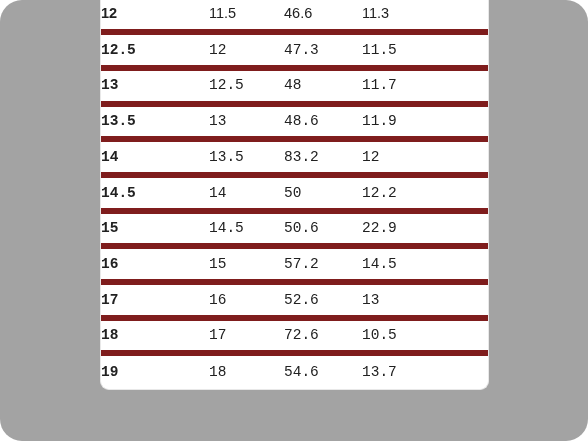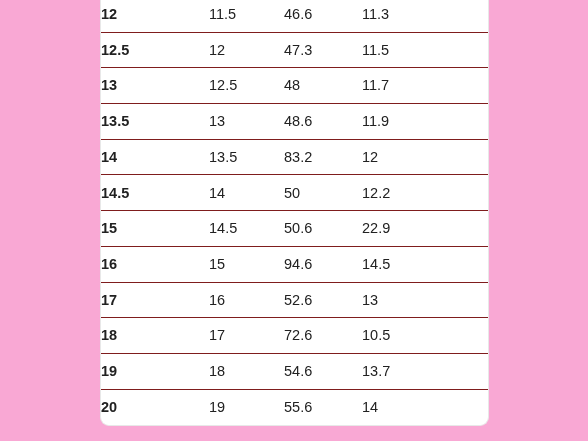--- a/index.html
+++ b/index.html
@@ -11,21 +11,22 @@
     height: 441px;
     background: #ffffff;
     font-family: "Liberation Sans", sans-serif;
     overflow: hidden;
   }
 
   #page-root {
     position: relative;
     width: 588px;
     height: 441px;
-    background: #f9a8d4;
+    background: #a3a3a3;
+    border-radius: 22px;
   }
 
   
   .table-card {
     position: absolute;
     left: 100px;
     top: -4px;
     width: 389px;
     background: #ffffff;
     border: 1px solid #e8e8e8;
@@ -39,21 +40,22 @@
     width: 100%;
     border-collapse: collapse;
     table-layout: fixed;
   }
 
   table.size-table tr {
     height: 35.7px;
   }
 
   table.size-table tr + tr > td {
-    border-top: 1px solid #7f1d1d;
+    border-top: 6px solid #7f1d1d;
+    font-family: Liberation Mono, monospace;
   }
 
   
   table.size-table tr:first-child > td {
     border-top: 1px solid #ededed;
   }
 
   table.size-table td {
     padding: 0 0 0 0;
     font-size: 14.5px;
@@ -115,44 +117,38 @@
           </tr>
           <tr>
             <td class="col-0">15</td>
             <td class="col-1">14.5</td>
             <td class="col-2">50.6</td>
             <td class="col-3">22.9</td>
           </tr>
           <tr>
             <td class="col-0">16</td>
             <td class="col-1">15</td>
-            <td class="col-2">94.6</td>
+            <td class="col-2">57.2</td>
             <td class="col-3">14.5</td>
           </tr>
           <tr>
             <td class="col-0">17</td>
             <td class="col-1">16</td>
             <td class="col-2">52.6</td>
             <td class="col-3">13</td>
           </tr>
           <tr>
             <td class="col-0">18</td>
             <td class="col-1">17</td>
             <td class="col-2">72.6</td>
             <td class="col-3">10.5</td>
           </tr>
           <tr>
             <td class="col-0">19</td>
             <td class="col-1">18</td>
             <td class="col-2">54.6</td>
             <td class="col-3">13.7</td>
           </tr>
-          <tr>
-            <td class="col-0">20</td>
-            <td class="col-1">19</td>
-            <td class="col-2">55.6</td>
-            <td class="col-3">14</td>
-          </tr>
         </tbody>
     </table>
   </div>
 
 </div>
 
 </body></html>

